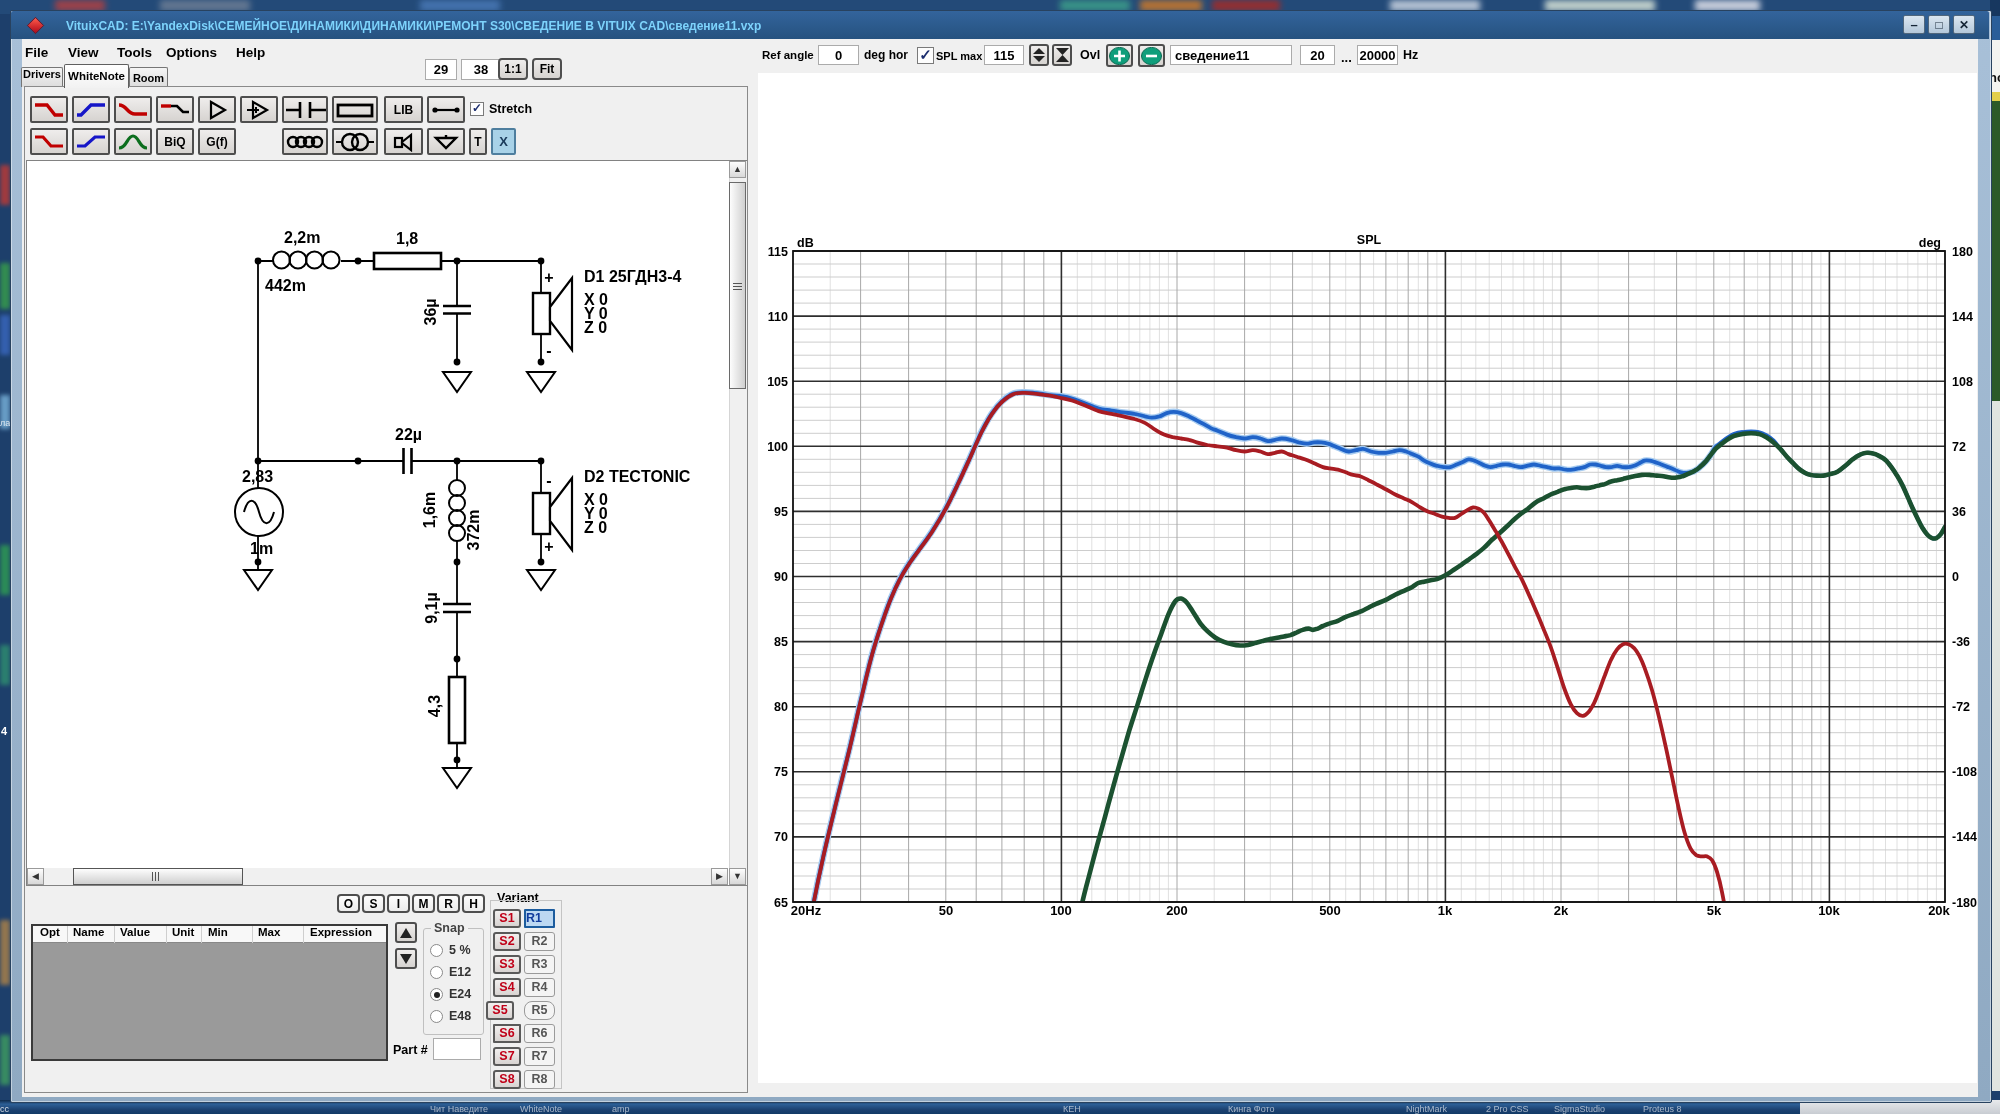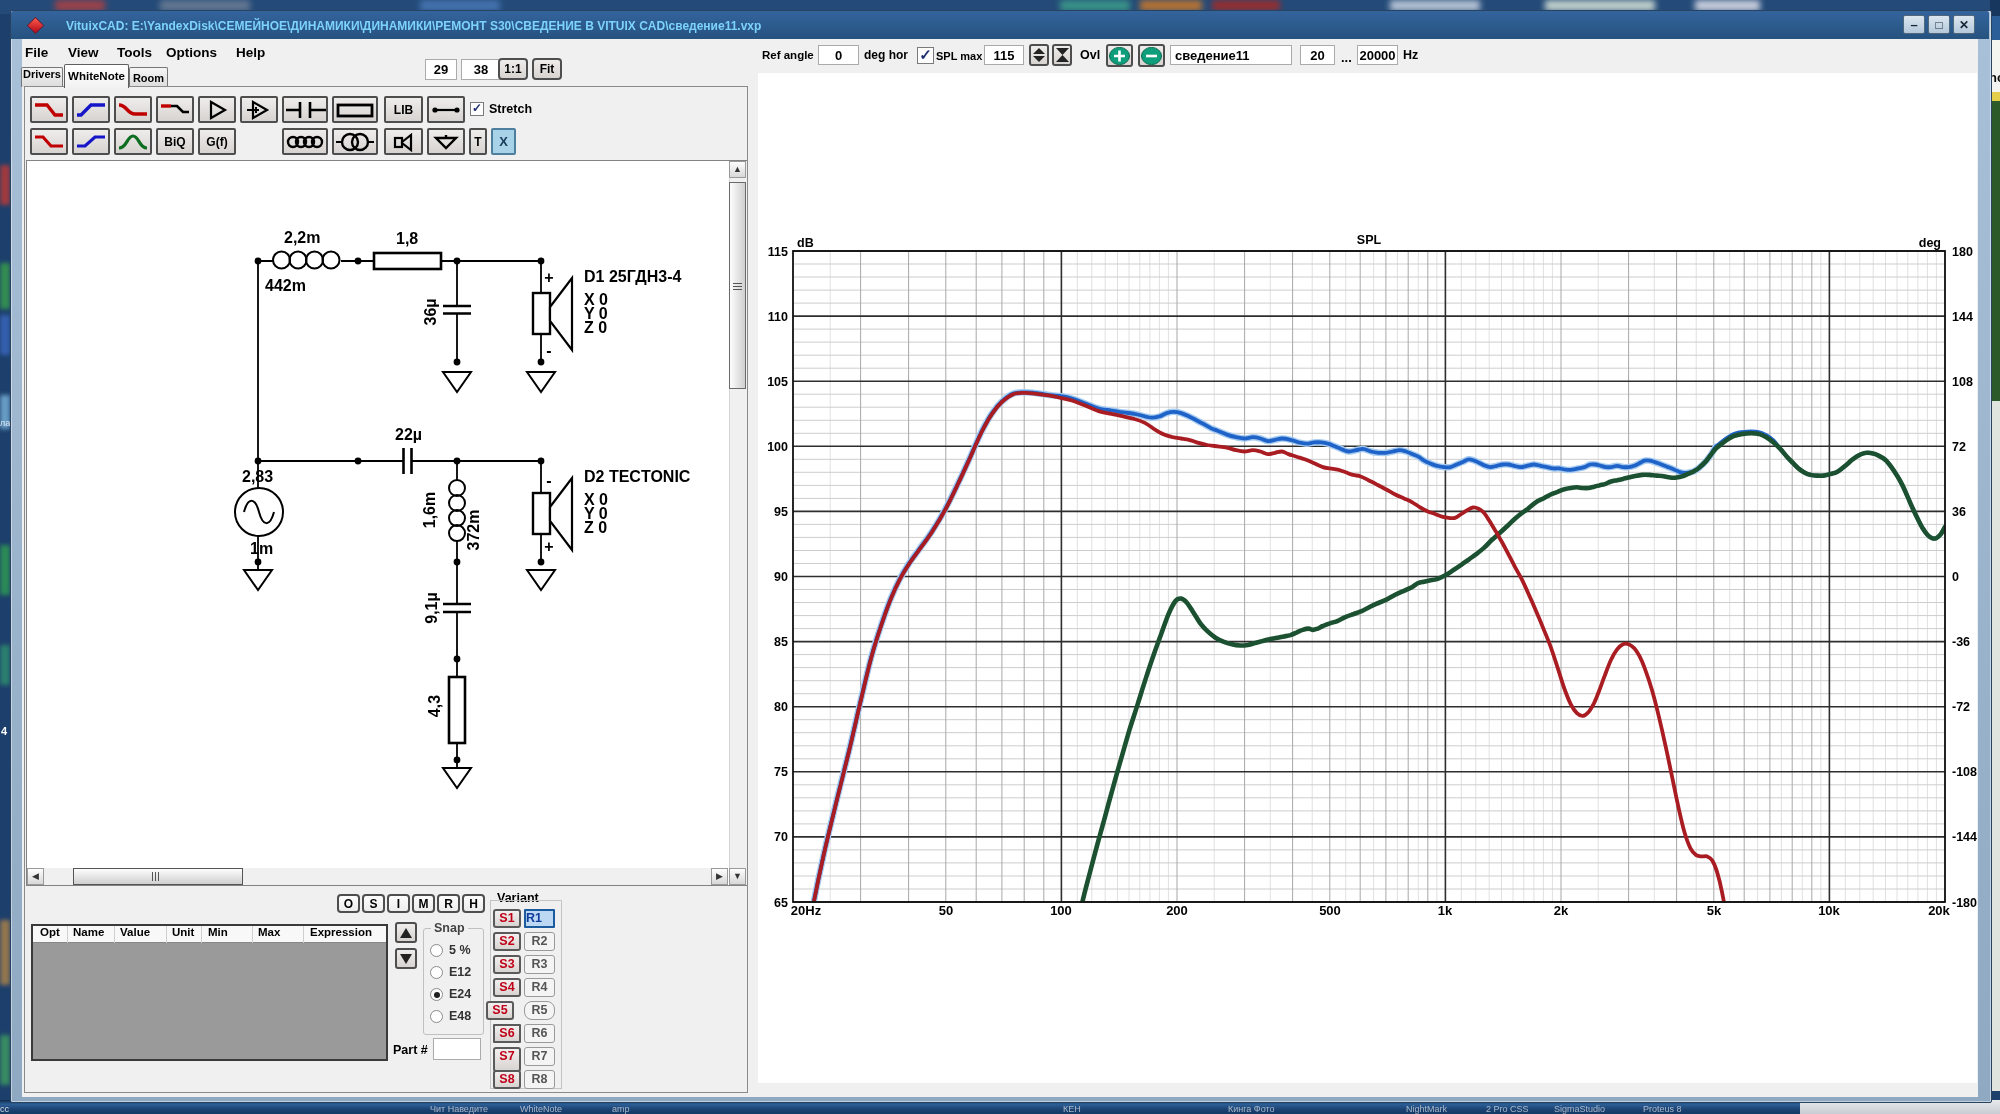--- a/index.html
+++ b/index.html
@@ -353,21 +353,21 @@
 <div style="position:absolute;left:493px;top:932px;width:28px;height:19px;background:linear-gradient(#f2efee,#d8d4d2);border:2px solid #5a5a5a;border-radius:3px;box-sizing:border-box;text-align:center;font-size:12.5px;font-weight:bold;color:#c00018;line-height:15px">S2</div>
 <div style="position:absolute;left:524px;top:932px;width:31px;height:19px;background:#f4f4f4;border:1px solid #9a9a9a;border-radius:3px;box-sizing:border-box;text-align:center;font-size:12.5px;font-weight:bold;color:#555;line-height:17px">R2</div>
 <div style="position:absolute;left:493px;top:955px;width:28px;height:19px;background:linear-gradient(#f2efee,#d8d4d2);border:2px solid #5a5a5a;border-radius:3px;box-sizing:border-box;text-align:center;font-size:12.5px;font-weight:bold;color:#c00018;line-height:15px">S3</div>
 <div style="position:absolute;left:524px;top:955px;width:31px;height:19px;background:#f4f4f4;border:1px solid #9a9a9a;border-radius:3px;box-sizing:border-box;text-align:center;font-size:12.5px;font-weight:bold;color:#555;line-height:17px">R3</div>
 <div style="position:absolute;left:493px;top:978px;width:28px;height:19px;background:linear-gradient(#f2efee,#d8d4d2);border:2px solid #5a5a5a;border-radius:3px;box-sizing:border-box;text-align:center;font-size:12.5px;font-weight:bold;color:#c00018;line-height:15px">S4</div>
 <div style="position:absolute;left:524px;top:978px;width:31px;height:19px;background:#f4f4f4;border:1px solid #9a9a9a;border-radius:3px;box-sizing:border-box;text-align:center;font-size:12.5px;font-weight:bold;color:#555;line-height:17px">R4</div>
 <div style="position:absolute;left:486px;top:1001px;width:28px;height:19px;background:linear-gradient(#f2efee,#d8d4d2);border:2px solid #5a5a5a;border-radius:3px;box-sizing:border-box;text-align:center;font-size:12.5px;font-weight:bold;color:#c00018;line-height:15px">S5</div>
 <div style="position:absolute;left:524px;top:1001px;width:31px;height:19px;background:#f4f4f4;border:1px solid #9a9a9a;border-radius:8px;box-sizing:border-box;text-align:center;font-size:12.5px;font-weight:bold;color:#555;line-height:17px">R5</div>
 <div style="position:absolute;left:493px;top:1024px;width:28px;height:19px;background:linear-gradient(#f2efee,#d8d4d2);border:2px solid #5a5a5a;border-radius:1px;box-sizing:border-box;text-align:center;font-size:12.5px;font-weight:bold;color:#c00018;line-height:15px">S6</div>
 <div style="position:absolute;left:524px;top:1024px;width:31px;height:19px;background:#f4f4f4;border:1px solid #9a9a9a;border-radius:3px;box-sizing:border-box;text-align:center;font-size:12.5px;font-weight:bold;color:#555;line-height:17px">R6</div>
-<div style="position:absolute;left:493px;top:1047px;width:28px;height:25px;background:linear-gradient(#f2efee,#d8d4d2);border:2px solid #5a5a5a;border-radius:3px;box-sizing:border-box;text-align:center;font-size:12.5px;font-weight:bold;color:#c00018;line-height:15px">S7</div>
+<div style="position:absolute;left:493px;top:1047px;width:28px;height:19px;background:linear-gradient(#f2efee,#d8d4d2);border:2px solid #5a5a5a;border-radius:3px;box-sizing:border-box;text-align:center;font-size:12.5px;font-weight:bold;color:#c00018;line-height:15px">S7</div>
 <div style="position:absolute;left:524px;top:1047px;width:31px;height:19px;background:#f4f4f4;border:1px solid #9a9a9a;border-radius:3px;box-sizing:border-box;text-align:center;font-size:12.5px;font-weight:bold;color:#555;line-height:17px">R7</div>
 <div style="position:absolute;left:493px;top:1070px;width:28px;height:19px;background:linear-gradient(#f2efee,#d8d4d2);border:2px solid #5a5a5a;border-radius:3px;box-sizing:border-box;text-align:center;font-size:12.5px;font-weight:bold;color:#c00018;line-height:15px">S8</div>
 <div style="position:absolute;left:524px;top:1070px;width:31px;height:19px;background:#f4f4f4;border:1px solid #9a9a9a;border-radius:3px;box-sizing:border-box;text-align:center;font-size:12.5px;font-weight:bold;color:#555;line-height:17px">R8</div>
 <div style="position:absolute;left:758px;top:73px;width:1219px;height:1010px;background:#fff"></div>
 <svg style="position:absolute;left:758px;top:73px" width="1219" height="1011" viewBox="758 73 1219 1011">
 <rect x="793.0" y="251.0" width="1152.0" height="651.0" fill="#ffffff"></rect>
 <line x1="830.2" y1="251.0" x2="830.2" y2="902.0" stroke="#e0e0e0" stroke-width="1"></line>
 <line x1="1077.3" y1="251.0" x2="1077.3" y2="902.0" stroke="#e0e0e0" stroke-width="1"></line>
 <line x1="1091.8" y1="251.0" x2="1091.8" y2="902.0" stroke="#e0e0e0" stroke-width="1"></line>
 <line x1="1105.2" y1="251.0" x2="1105.2" y2="902.0" stroke="#e0e0e0" stroke-width="1"></line>

